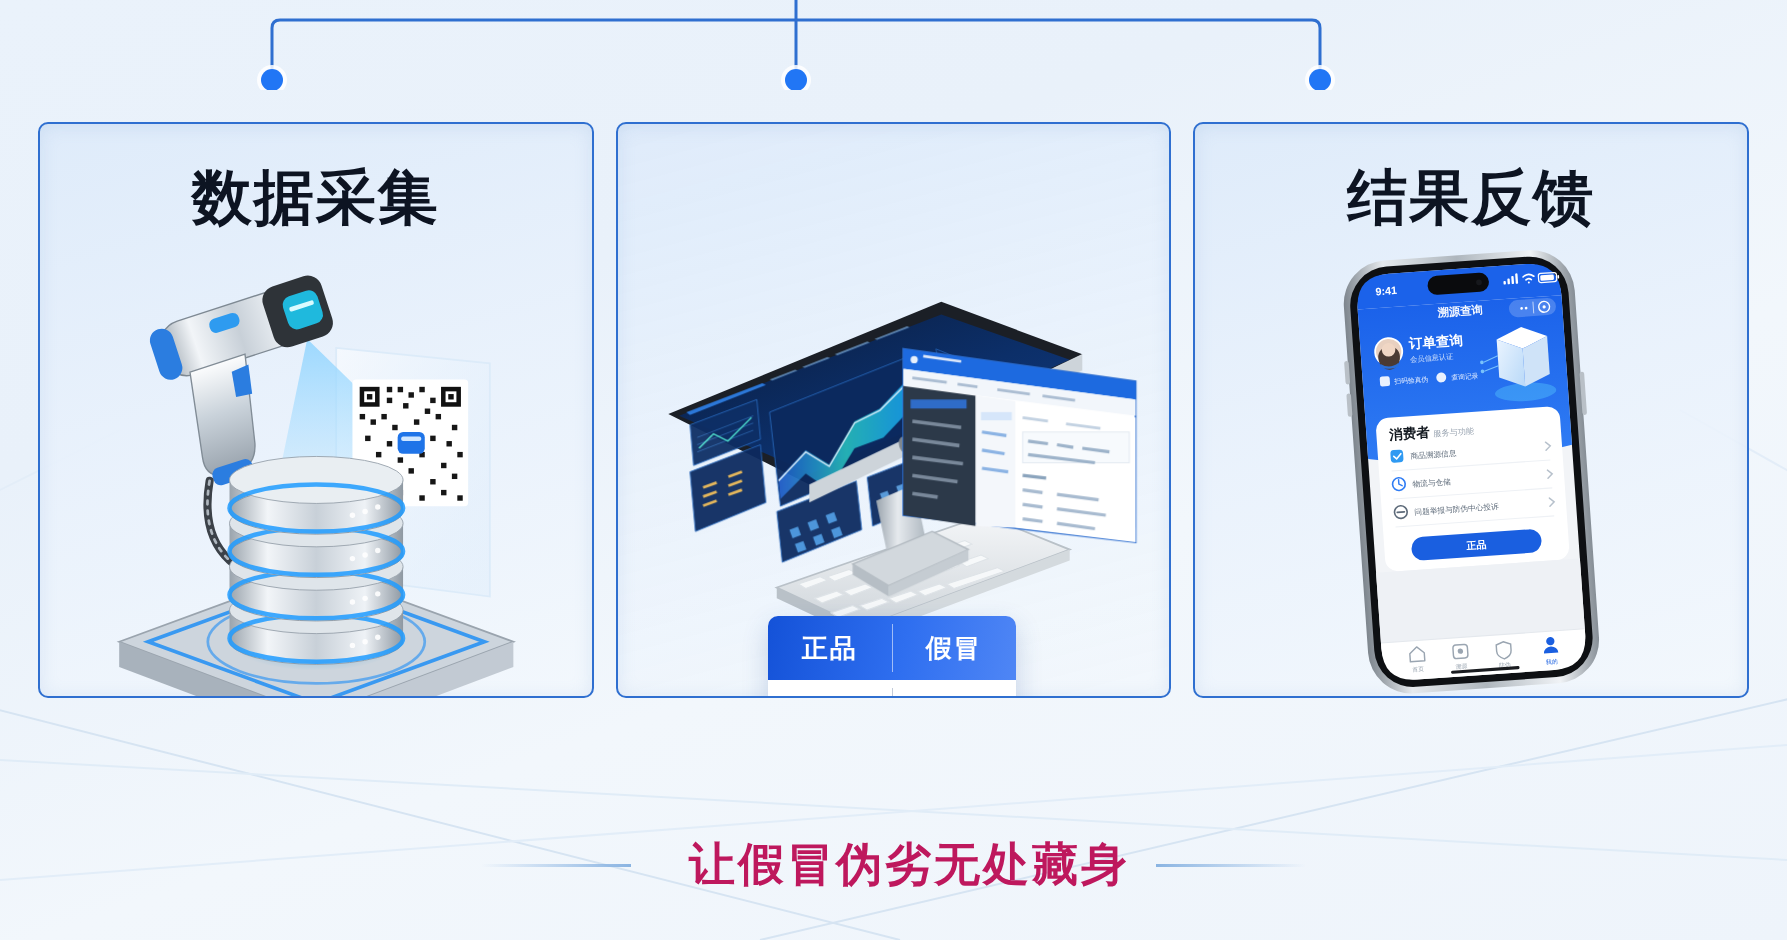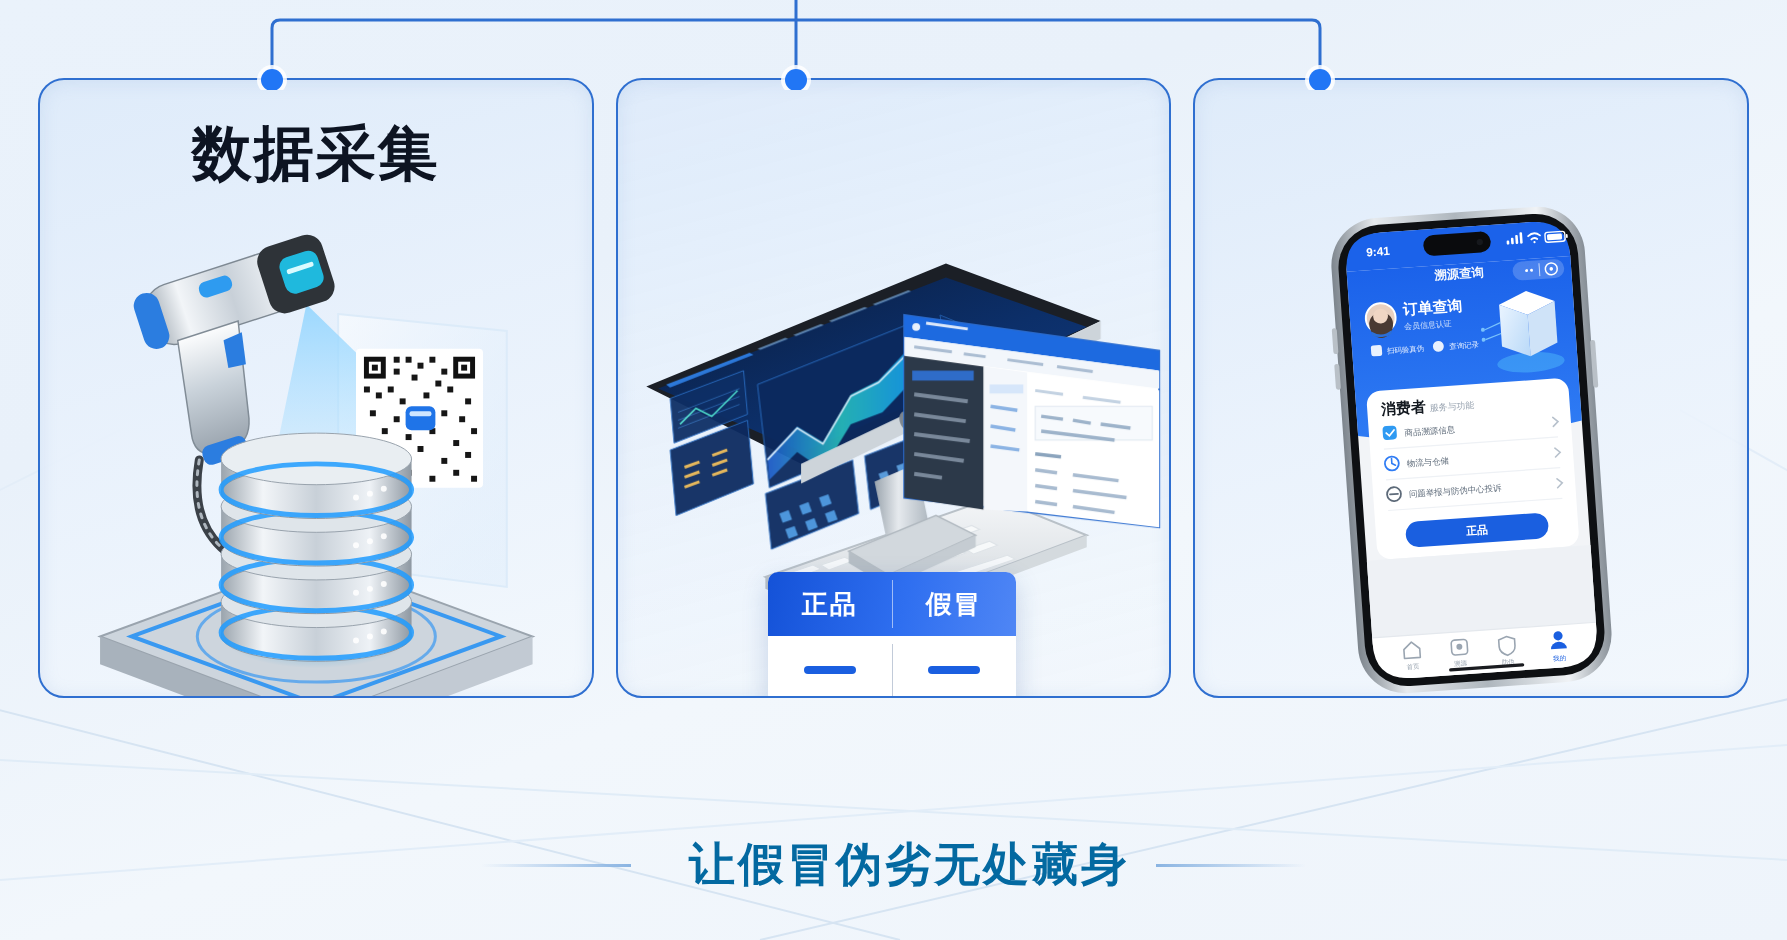--- a/index.html
+++ b/index.html
@@ -16,44 +16,45 @@
   .connector { position:absolute; left:0; top:0; width:1787px; height:90px; z-index:3; }
 
   
   .panels {
     position:absolute; left:38px; top:78px; width:1711px; height:620px;
     display:flex; gap:22px; z-index:2;
   }
   .panel {
     flex:1; position:relative;
     border:2px solid #2f6fd0;
-    border-radius:26px;
+    border-radius:10px;
     background:linear-gradient(165deg, rgba(222,235,250,.95) 0%, rgba(232,241,252,.88) 45%, rgba(243,248,253,.8) 100%);
     box-shadow:0 2px 18px rgba(120,160,210,.18) inset;
     overflow:hidden;
+    margin-top:44px;
   }
   .panel-title {
     position:absolute; left:0; right:0; top:34px;
     text-align:center;
     font-size:60px; font-weight:bold; color:#0d1422;
     letter-spacing:2px;
     font-family:"Liberation Sans", sans-serif;
   }
   .panel-art { position:absolute; left:0; right:0; top:120px; bottom:0; }
 
   
   .caption-row {
     position:absolute; left:0; right:0; top:820px; height:90px;
     display:flex; align-items:center; justify-content:center; gap:26px; z-index:4;
   }
   .cap-line { width:150px; height:3px; }
   .cap-line.l { background:linear-gradient(90deg, rgba(150,185,225,0) 0%, #8ab4e2 100%); }
   .cap-line.r { background:linear-gradient(90deg, #8ab4e2 0%, rgba(150,185,225,0) 100%); }
   .caption-text {
-    font-size:46px; font-weight:bold; color:#0369a1; letter-spacing:3px;
+    font-size:46px; font-weight:bold; color:#be185d; letter-spacing:3px;
     white-space:nowrap;
     margin-left:32px;
   }
 
   
   .scene1 { position:relative; width:100%; height:100%; }
   
   .scene2 { position:relative; width:100%; height:100%; }
   .compare-card {
     position:absolute; left:150px; top:372px; width:248px; height:132px;
@@ -480,20 +481,21 @@
           <div>
               <span class="dash"></span>
             </div>
           <div class="v-div dark"></div>
         </div>
       </div>
     </div>
   </div>
 
   <div class="panel">
+    <div class="panel-title">结果反馈</div>
     <div class="panel-art">
       <svg class="scene3" viewBox="0 0 555 500" preserveAspectRatio="xMidYMid meet">
         <defs>
           <linearGradient id="frameG" x1="0" y1="0" x2="1" y2="0">
             <stop offset="0%" stop-color="#7d858d"></stop>
               <stop offset="18%" stop-color="#e6eaee"></stop>
             <stop offset="50%" stop-color="#aeb6bd"></stop>
               <stop offset="82%" stop-color="#f0f3f6"></stop>
             <stop offset="100%" stop-color="#868e96"></stop>
           </linearGradient>

